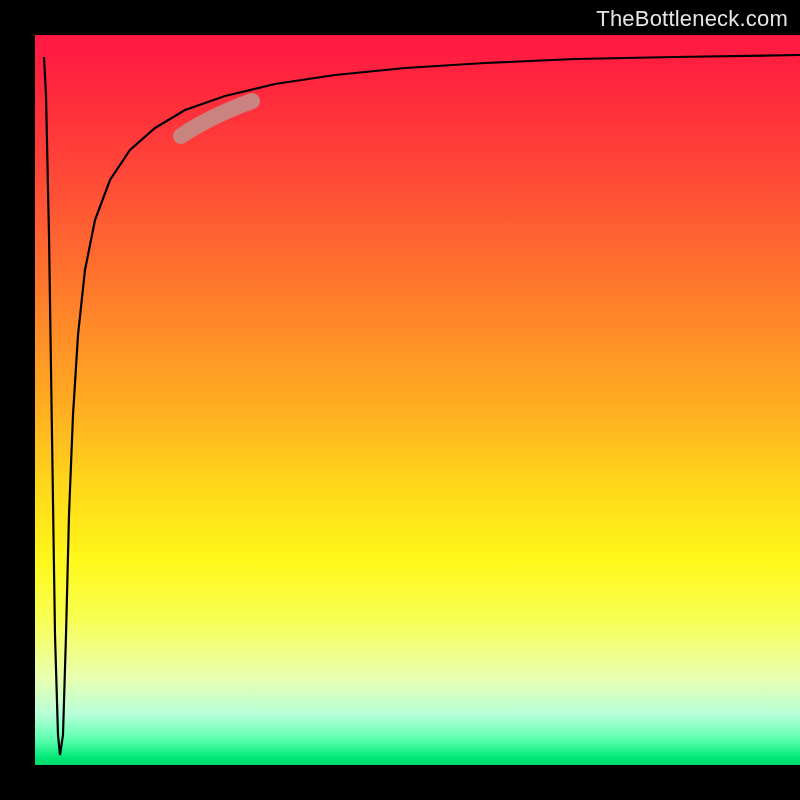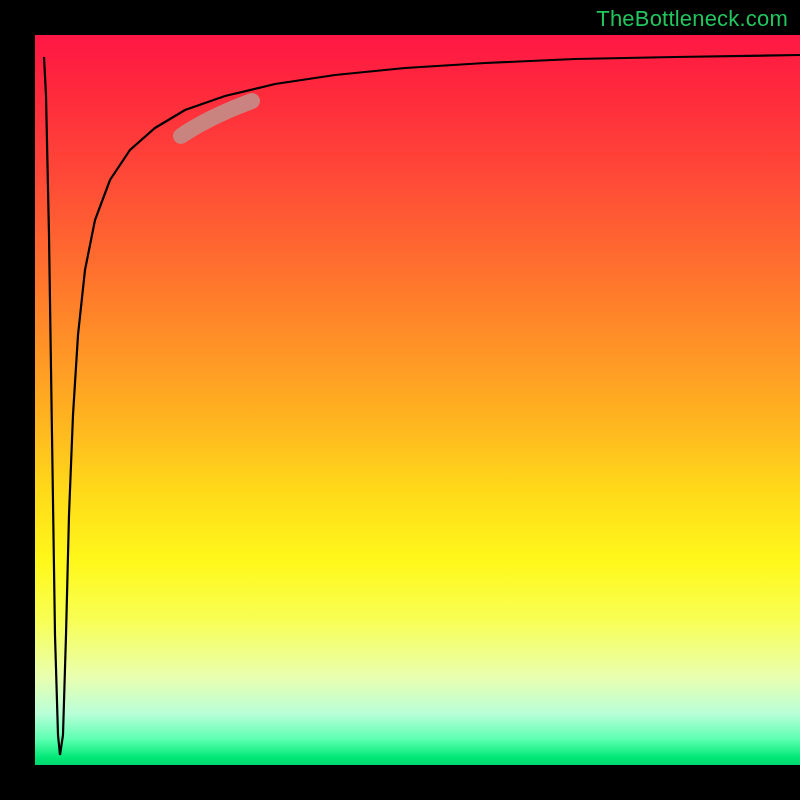--- a/index.html
+++ b/index.html
@@ -9,21 +9,21 @@
     background: #000;
     position: relative;
     overflow: hidden;
     font-family: Arial, Helvetica, sans-serif;
   }
   .watermark {
     position: absolute;
     top: 6px;
     right: 12px;
     font-size: 22px;
-    color: #22c55e;
+    color: #e5e5e5;
     letter-spacing: 0.2px;
     z-index: 10;
     margin-left: 24px;
   }
   .plot-area {
     position: absolute;
     left: 35px;
     top: 35px;
     width: 765px;
     height: 730px;

